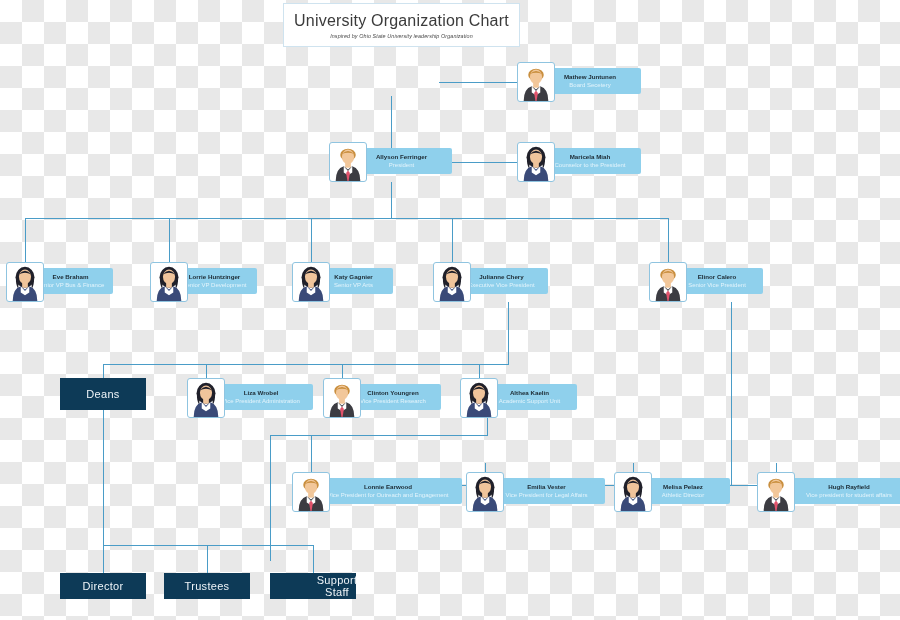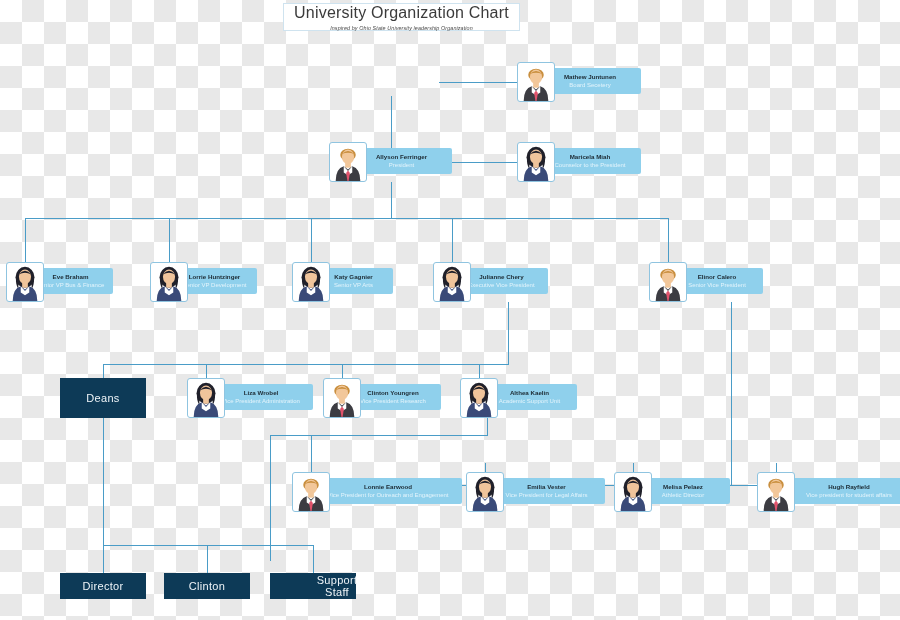--- a/index.html
+++ b/index.html
@@ -46,21 +46,21 @@
     justify-content: center;
     box-sizing: border-box;
     text-align: center;
   }
   .box.small { font-size: 9.5px; font-weight: bold; }
 
   
   .title-card {
     position: absolute;
     left: 283px; top: 3px;
-    width: 237px; height: 28px;
+    width: 237px; height: 44px;
     background: #ffffff;
     border: 1px solid #cfe3ef;
     display: flex;
     flex-direction: column;
     align-items: center;
     justify-content: center;
     box-sizing: border-box;
   }
   .title-card .t {
     font-size: 16px;
@@ -163,28 +163,28 @@
   <div class="conn v" style="left:485px; top:463px; height:22px;"></div>
   <div class="conn v" style="left:633px; top:463px; height:22px;"></div>
   <div class="conn v" style="left:776px; top:463px; height:22px;"></div>
 
   <div class="conn v" style="left:103px; top:404px; height:141px;"></div>
   <div class="conn h" style="left:103px; top:545px; width:210px;"></div>
   <div class="conn v" style="left:103px; top:545px; height:28px;"></div>
   <div class="conn v" style="left:207px; top:545px; height:28px;"></div>
   <div class="conn v" style="left:313px; top:545px; height:28px;"></div>
 
-  <div class="box" style="left:60px; top:378px; width:86px; height:40px;">
+  <div class="box" style="left:60px; top:378px; width:86px; height:32px;">
     <span>Deans</span>
   </div>
   <div class="box" style="left:60px; top:573px; width:86px; height:26px;">
     <span>Director</span>
   </div>
   <div class="box" style="left:164px; top:573px; width:86px; height:26px;">
-    <span>Clinton</span>
+    <span>Trustees</span>
   </div>
   <div class="box" style="left:270px; top:573px; width:86px; height:26px;padding-left:48px;">
     <span>Support Staff</span>
   </div>
 
   <div class="person" style="left:517px; top:62px;">
     <div class="ava">
         <svg viewBox="0 0 38 40">
           <ellipse cx="19" cy="12.5" rx="8.2" ry="6.5" fill="#c98f3f"></ellipse>
           <rect x="16" y="19" width="6" height="7" fill="#f2c79a"></rect>

